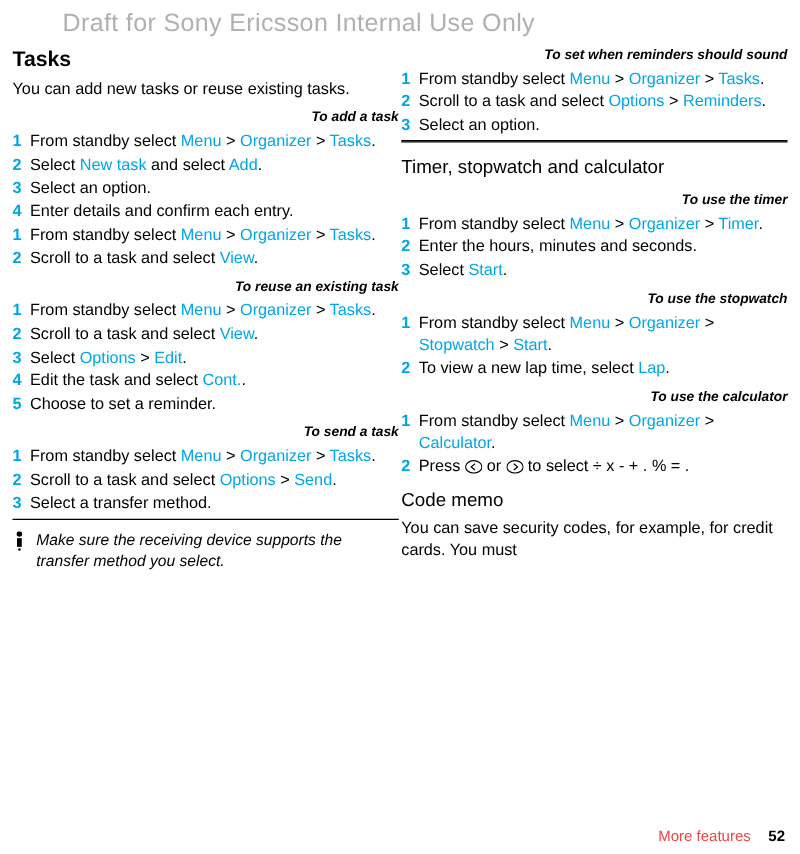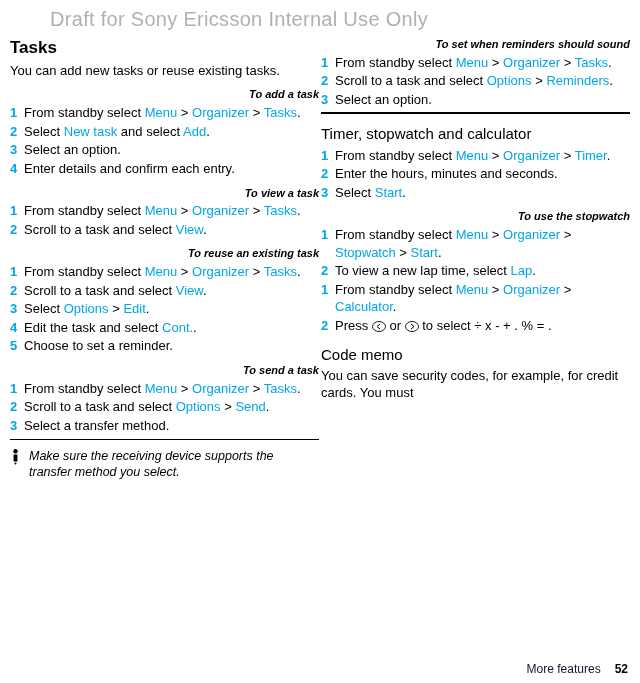--- a/index.html
+++ b/index.html
@@ -57,21 +57,21 @@
     }
     .note-text { font-style: italic; font-size: 12.5px; }
     .hrule { border: none; border-top: 1px solid #000; margin: 0; }
     .note-block { margin: 4px 0; }
     .footer {
       position: absolute;
       bottom: 6px;
       right: 12px;
       font-size: 12px;
     }
-    .footer .label { color: #0f172a; margin-right: 14px; }
+    .footer .label { color: #ef4444; margin-right: 14px; }
     .footer .pg { color: #000; font-weight: bold; }
   </style>
 </head>
 <body>
 
 <div class="watermark">Draft for Sony Ericsson Internal Use Only</div>
 
 <div class="columns">
 
   <div class="col">
@@ -79,21 +79,20 @@
     <p>You can add new tasks or reuse existing tasks.</p>
 
     <h4>To add a task</h4>
     <ol>
       <li><span>From standby select </span><span class="link">Menu</span><span> &gt; </span><span class="link">Organizer</span><span> &gt; </span><span class="link">Tasks</span><span>.</span></li>
       <li><span>Select </span><span class="link">New task</span><span> and select </span><span class="link">Add</span><span>.</span></li>
       <li>Select an option.</li>
       <li>Enter details and confirm each entry.</li>
     </ol>
 
-    <h4>To view a task</h4>
     <ol>
       <li><span>From standby select </span><span class="link">Menu</span><span> &gt; </span><span class="link">Organizer</span><span> &gt; </span><span class="link">Tasks</span><span>.</span></li>
       <li><span>Scroll to a task and select </span><span class="link">View</span><span>.</span></li>
     </ol>
 
     <h4>To reuse an existing task</h4>
     <ol>
       <li><span>From standby select </span><span class="link">Menu</span><span> &gt; </span><span class="link">Organizer</span><span> &gt; </span><span class="link">Tasks</span><span>.</span></li>
       <li><span>Scroll to a task and select </span><span class="link">View</span><span>.</span></li>
       <li><span>Select </span><span class="link">Options</span><span> &gt; </span><span class="link">Edit</span><span>.</span></li>
@@ -132,32 +131,34 @@
       <li>Select an option.</li>
     </ol>
 
     <div class="note-block">
       <hr class="hrule">
       <hr class="hrule">
     </div>
 
     <h3>Timer, stopwatch and calculator</h3>
 
+    <h4>To use the timer</h4>
     <ol>
       <li><span>From standby select </span><span class="link">Menu</span><span> &gt; </span><span class="link">Organizer</span><span> &gt; </span><span class="link">Timer</span><span>.</span></li>
       <li>Enter the hours, minutes and seconds.</li>
       <li><span>Select </span><span class="link">Start</span><span>.</span></li>
     </ol>
 
     <h4>To use the stopwatch</h4>
     <ol>
       <li><span>From standby select </span><span class="link">Menu</span><span> &gt; </span><span class="link">Organizer</span><span> &gt; </span><span class="link">Stopwatch</span><span> &gt; </span><span class="link">Start</span><span>.</span></li>
       <li><span>To view a new lap time, select </span><span class="link">Lap</span><span>.</span></li>
     </ol>
 
+    <h4>To use the calculator</h4>
     <ol>
       <li><span>From standby select </span><span class="link">Menu</span><span> &gt; </span><span class="link">Organizer</span><span> &gt; </span><span class="link">Calculator</span><span>.</span></li>
       <li>
         <span>Press </span><span><svg width="14" height="11" viewBox="0 0 14 11" style="vertical-align:-2px">
               <ellipse cx="7" cy="5.5" rx="6.5" ry="5" fill="none" stroke="#000" stroke-width="0.9"></ellipse>
               <path d="M8 3 L5 5.5 L8 8" fill="none" stroke="#000" stroke-width="1"></path>
             </svg></span><span> or </span><span><svg width="14" height="11" viewBox="0 0 14 11" style="vertical-align:-2px">
               <ellipse cx="7" cy="5.5" rx="6.5" ry="5" fill="none" stroke="#000" stroke-width="0.9"></ellipse>
               <path d="M6 3 L9 5.5 L6 8" fill="none" stroke="#000" stroke-width="1"></path>
             </svg></span><span> to select ÷ x - + . % = .</span>

